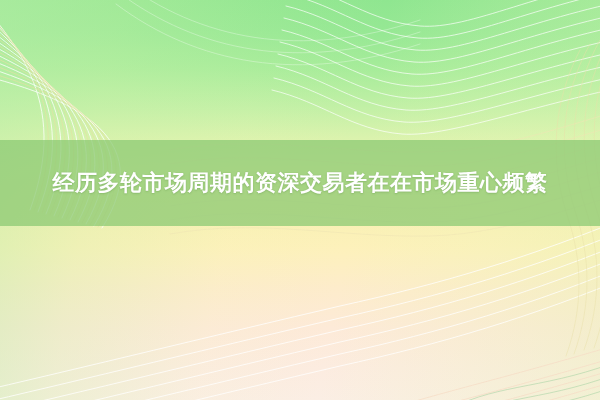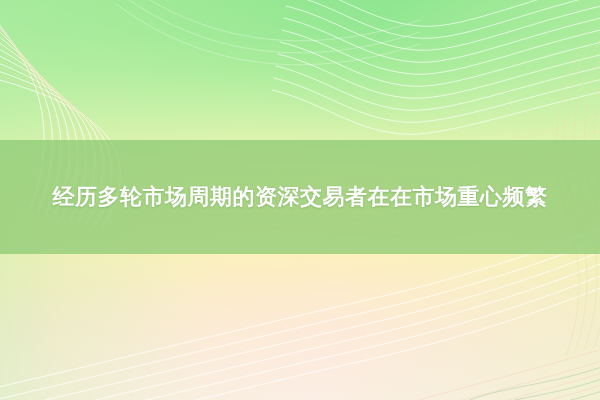--- a/index.html
+++ b/index.html
@@ -69,21 +69,21 @@
     width: 600px;
     height: 400px;
   }
 
   
   .band {
     position: absolute;
     left: 0;
     right: 0;
     top: 140px;
-    height: 114px;
+    height: 86px;
     background: rgba(139, 201, 115, 0.74);
     display: flex;
     flex-direction: column;
     align-items: center;
     justify-content: center;
   }
 
   .band-line {
     color: #ffffff;
     font-size: 22px;

